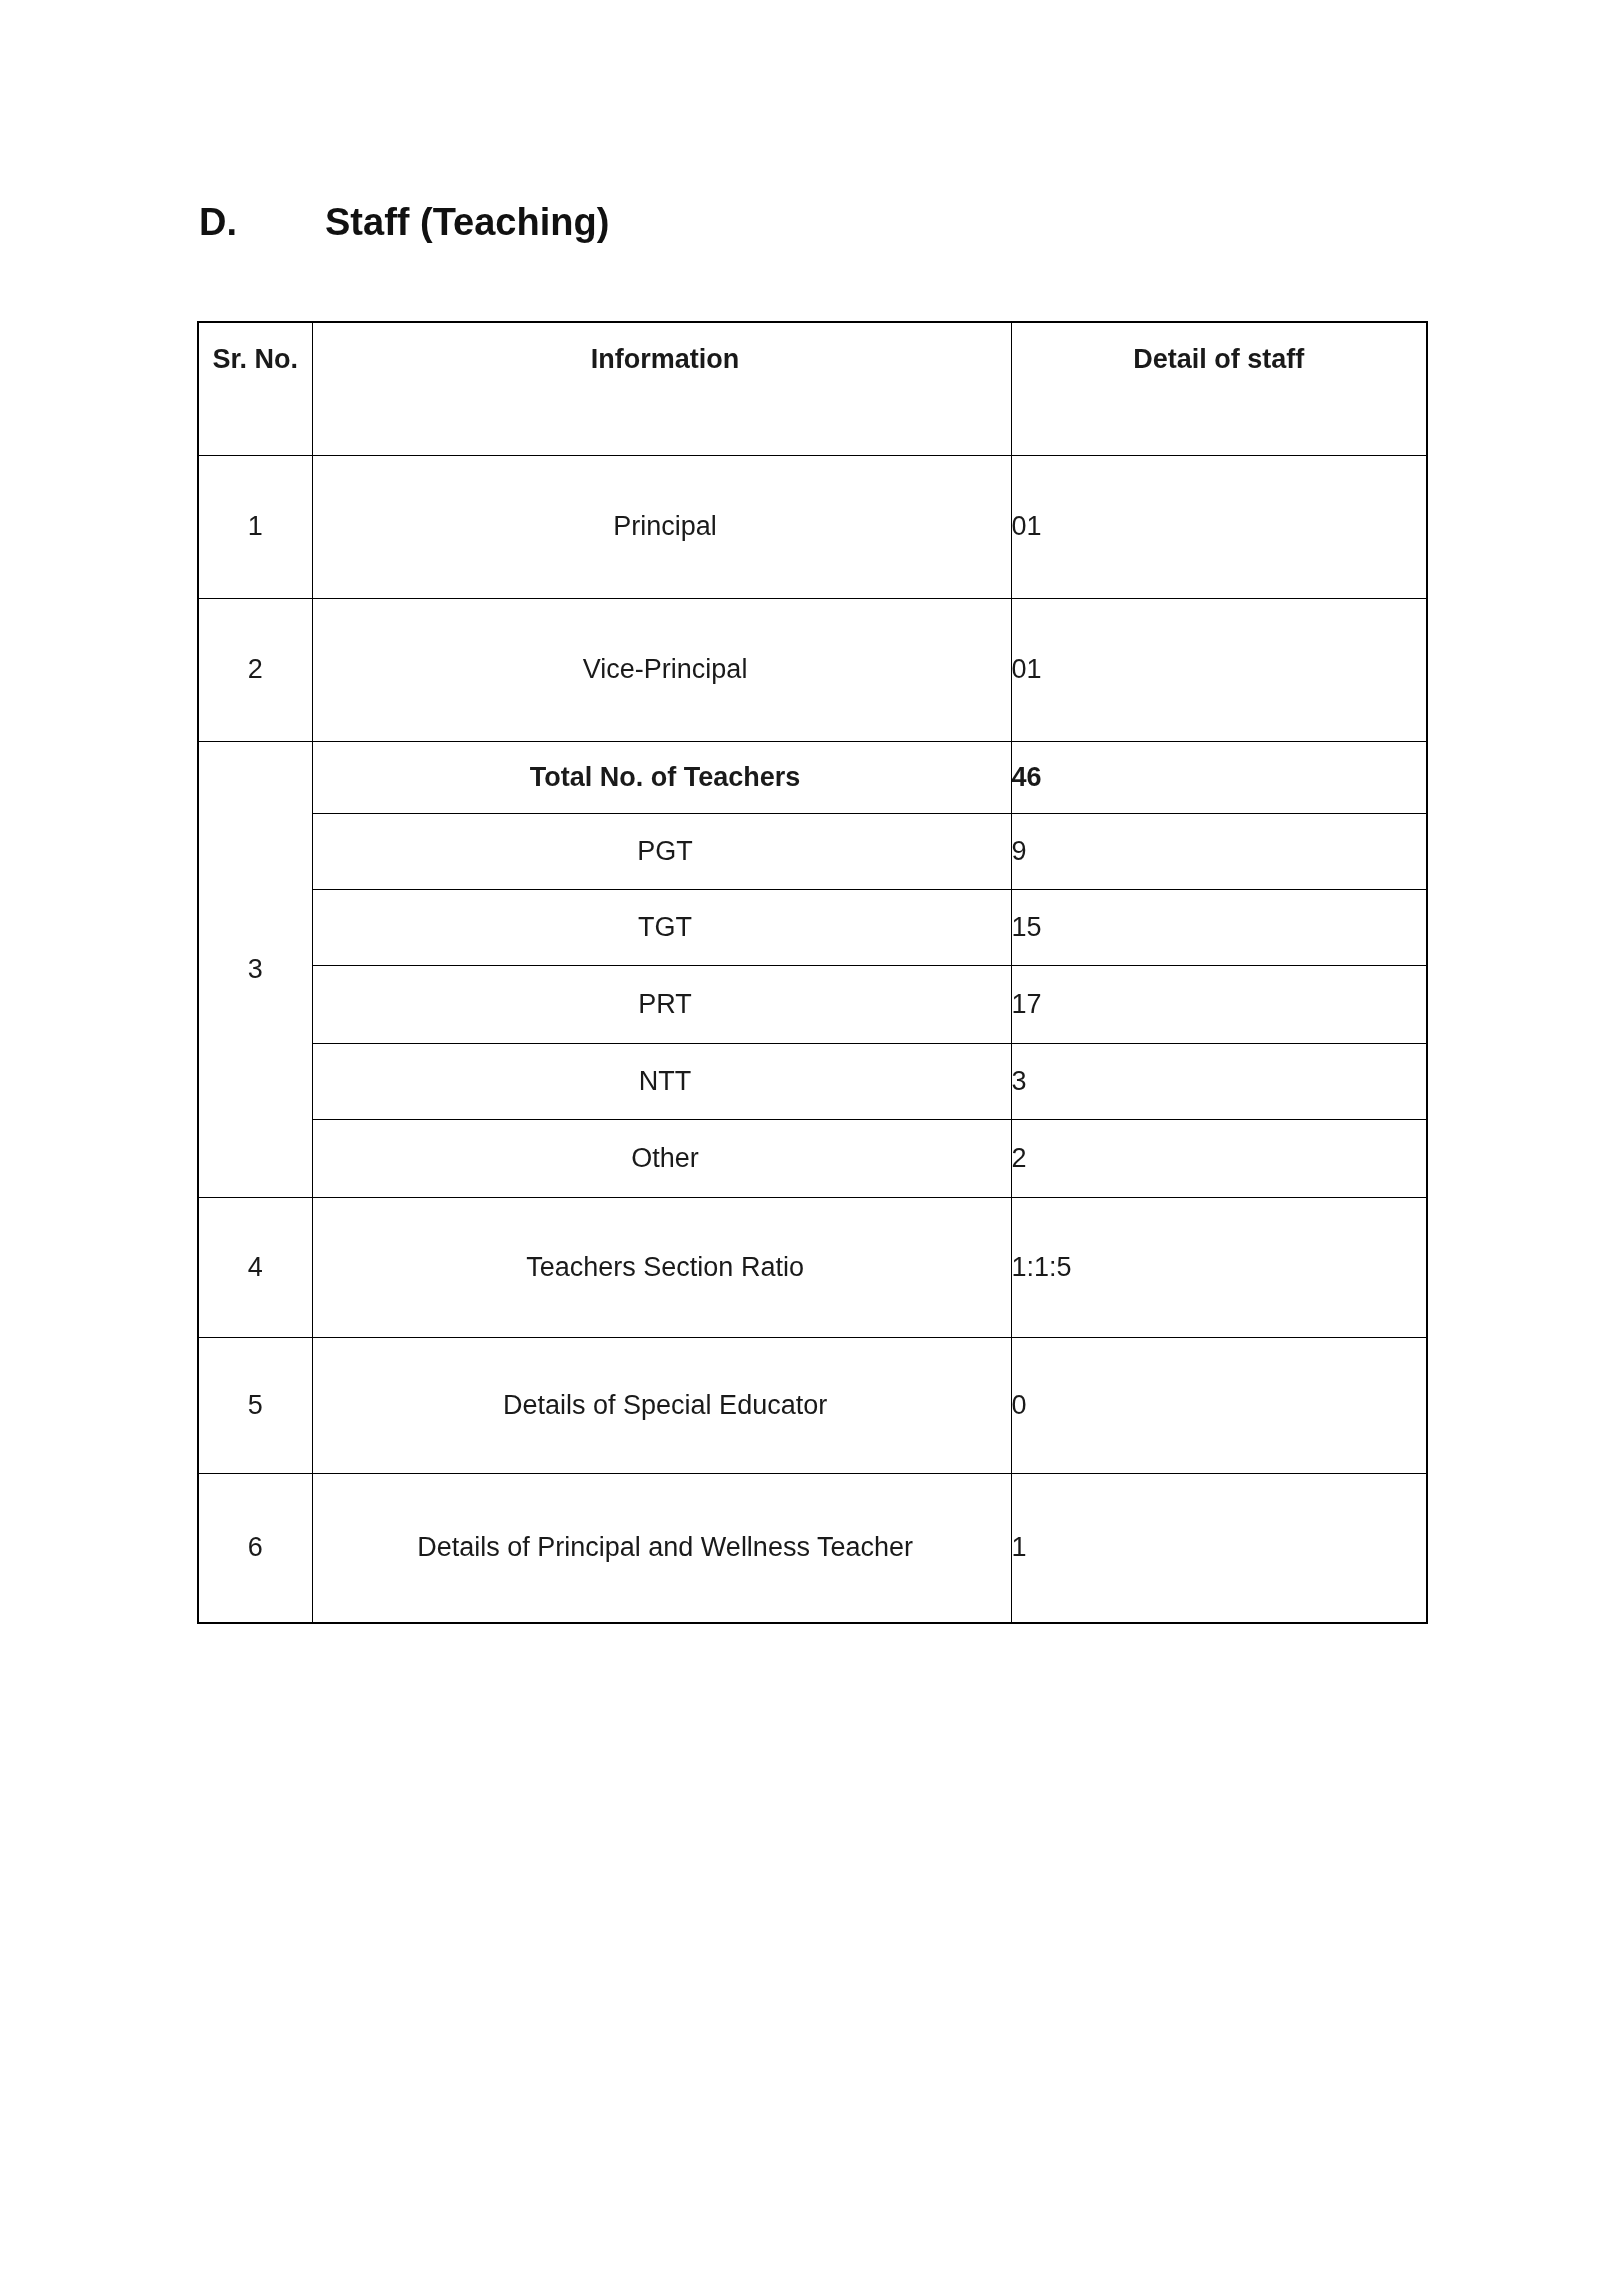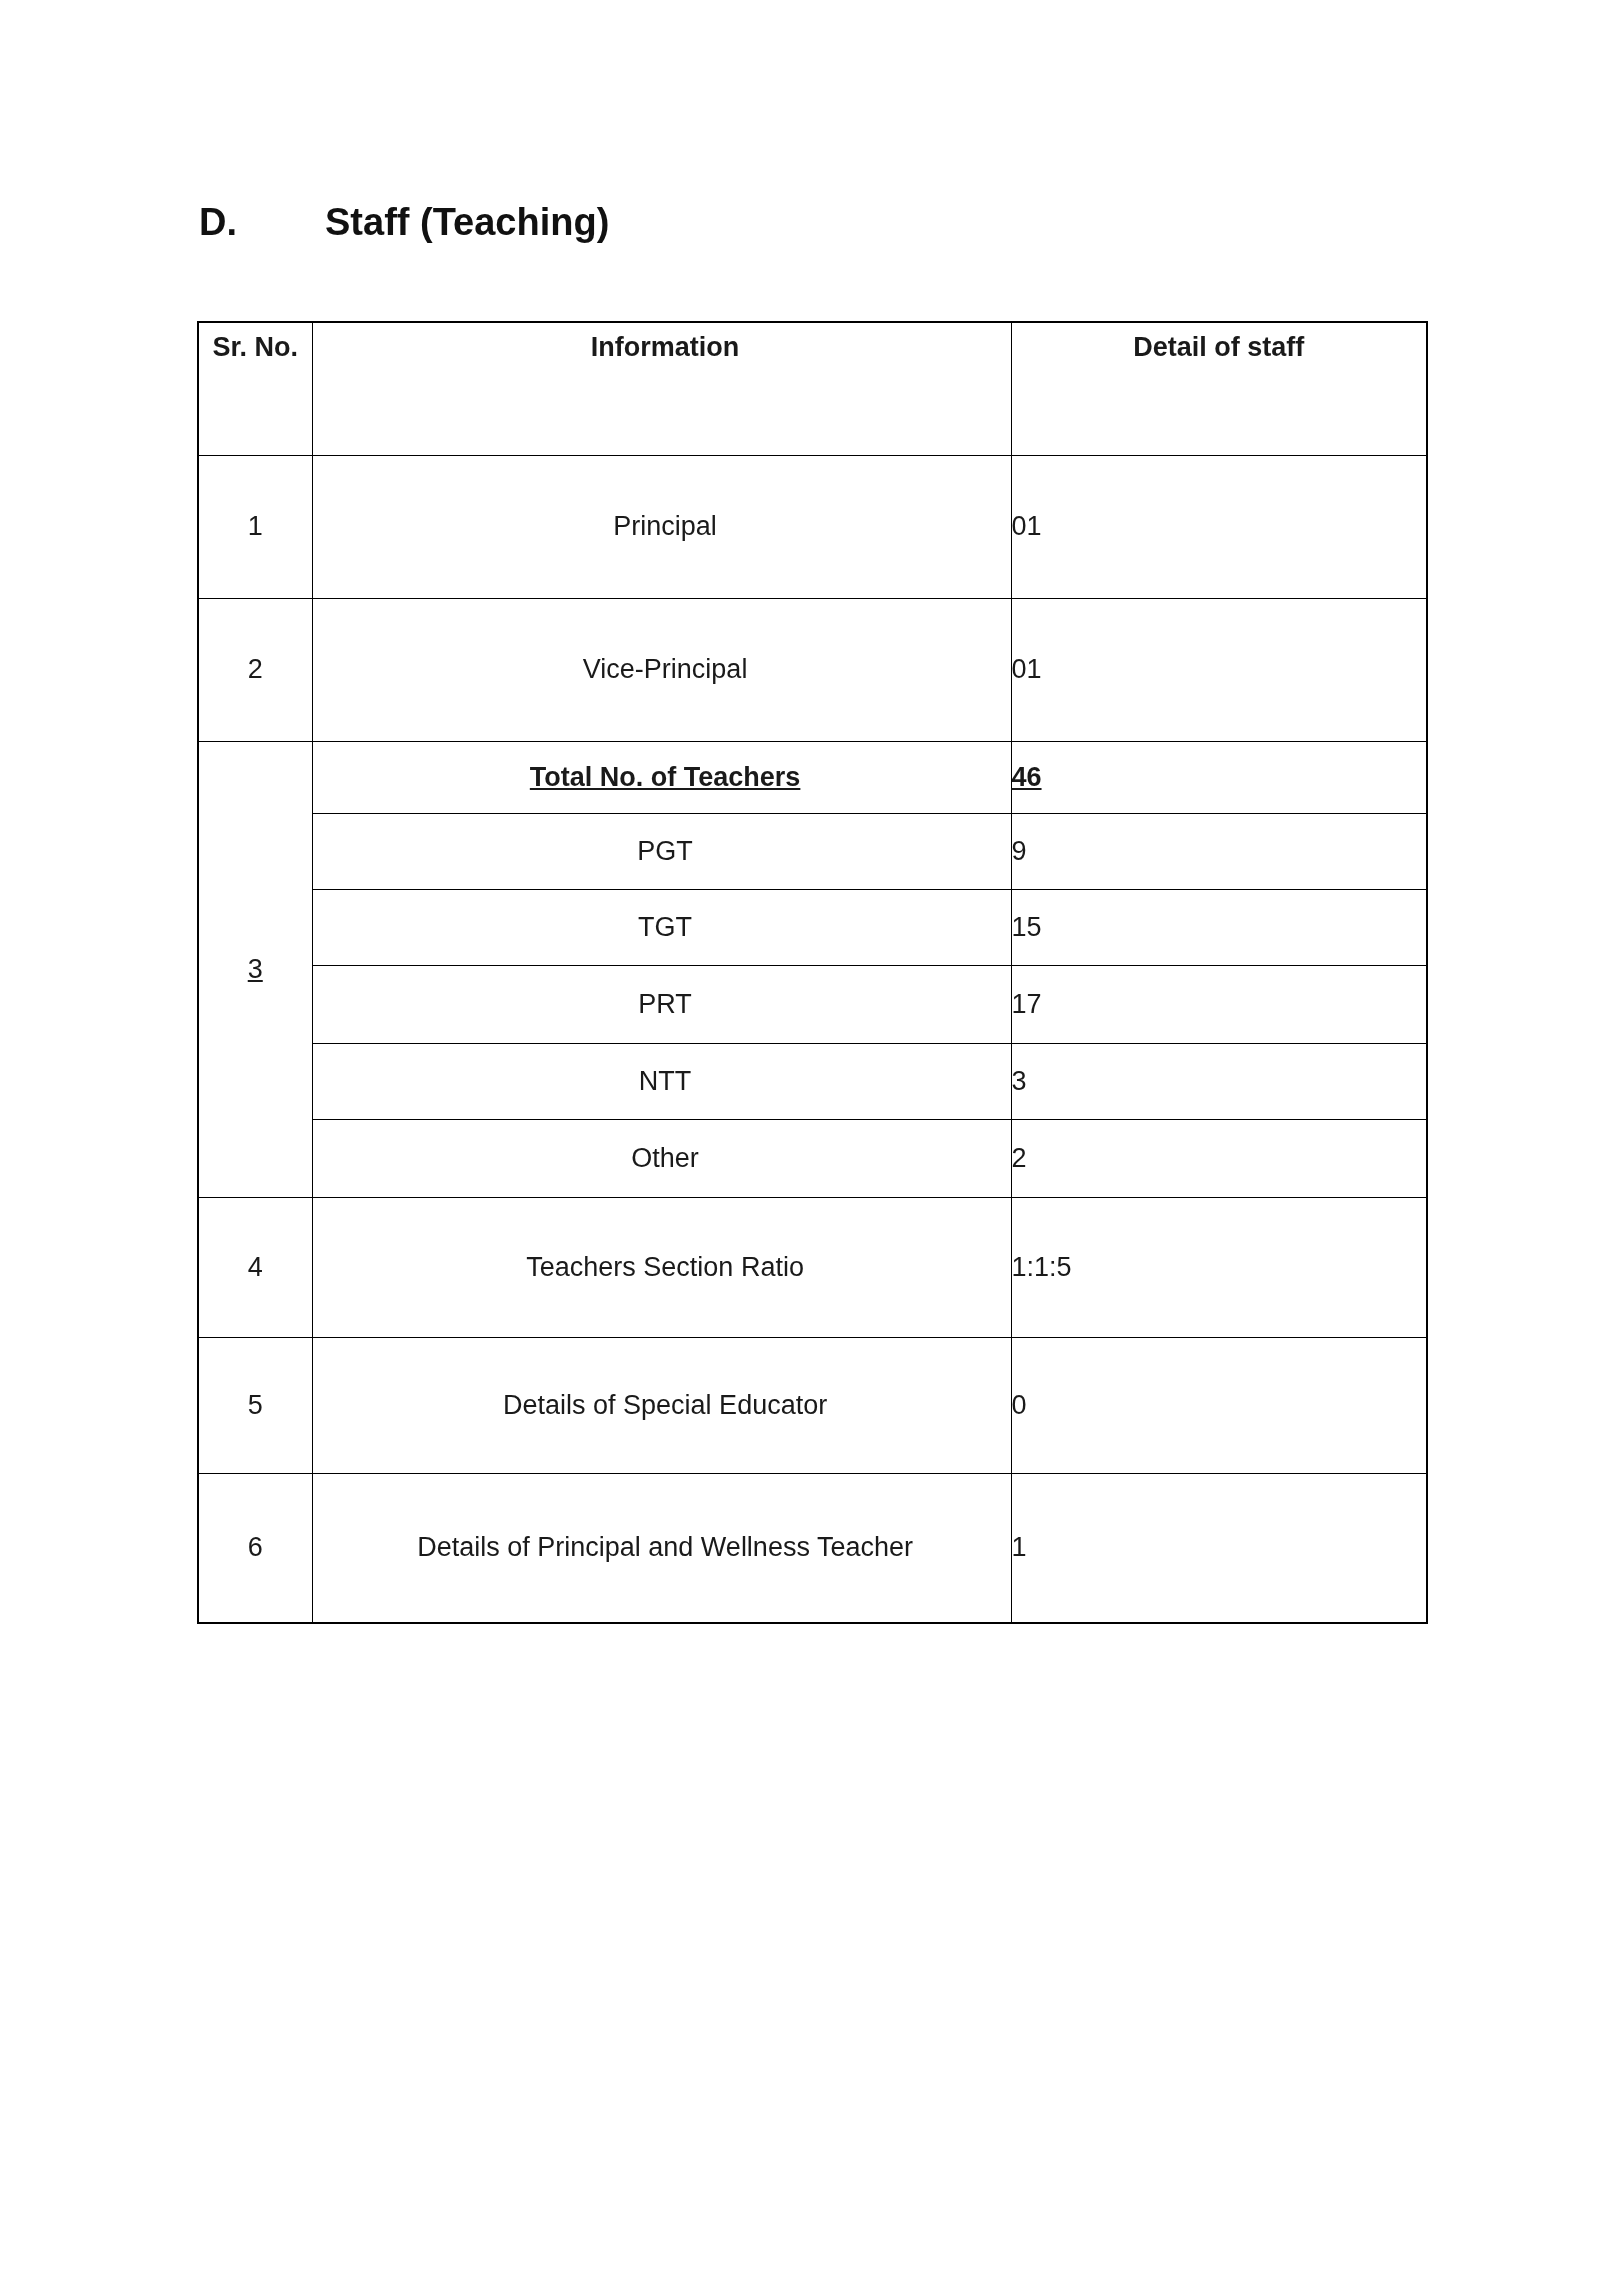--- a/index.html
+++ b/index.html
@@ -43,35 +43,35 @@
   .staff-table col.c-detail{ width: 416px; }
   .staff-table th, .staff-table td {
     border: 1.8px solid #000000;
     font-size: 27px;
     font-weight: normal;
     vertical-align: middle;
     background: #ffffff;
   }
   .staff-table thead th {
     vertical-align: top;
-    padding-top: 9px;
+    padding-top: 21px;
     font-weight: bold;
   }
   .cell-sr     { text-align: center; }
   .cell-info   { text-align: center; padding-left: 21.5px; padding-right: 14.3px; }
   .cell-detail { text-align: left; }
   .h-header { height: 133px; }
   .h-tall   { height: 143px; }
   .h-sub1   { height: 72px; }
   .h-sub    { height: 76px; }
   .h-sub2   { height: 78px; }
   .h-r4     { height: 140px; }
   .h-r5     { height: 136px; }
   .h-r6     { height: 150px; }
-  tr.bold-row td { font-weight: bold; text-decoration: underline; }
+  tr.bold-row td { font-weight: bold; }
   tr.bold-row td.cell-sr { font-weight: normal; }
 </style>
 </head>
 <body>
 
 <div class="page">
 
   <div class="doc-title">
     <span>D.</span><span class="title-text">Staff (Teaching)</span>
   </div>

